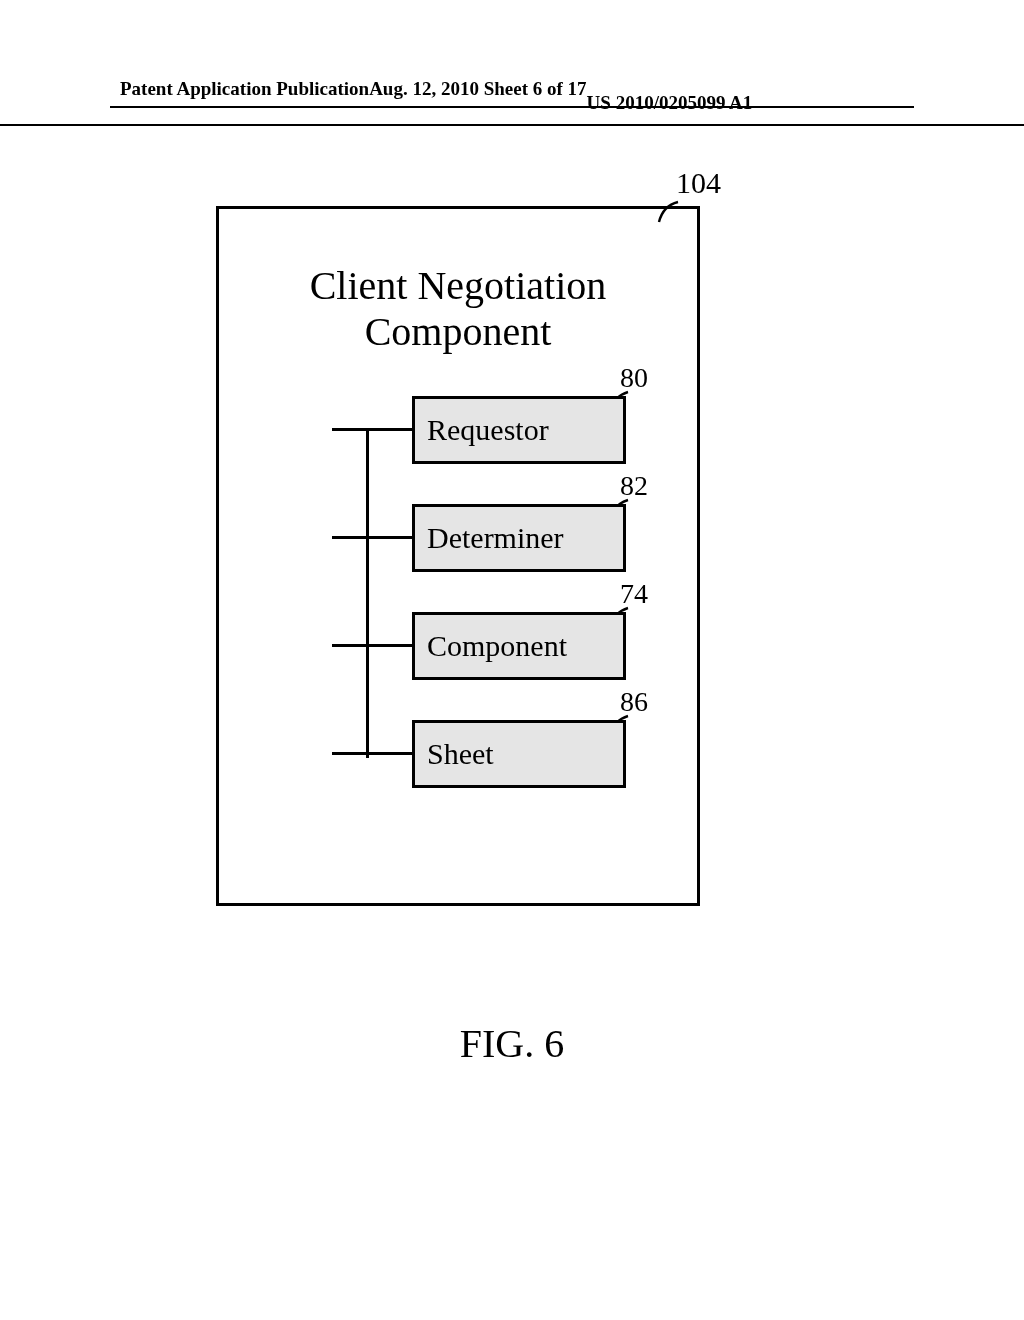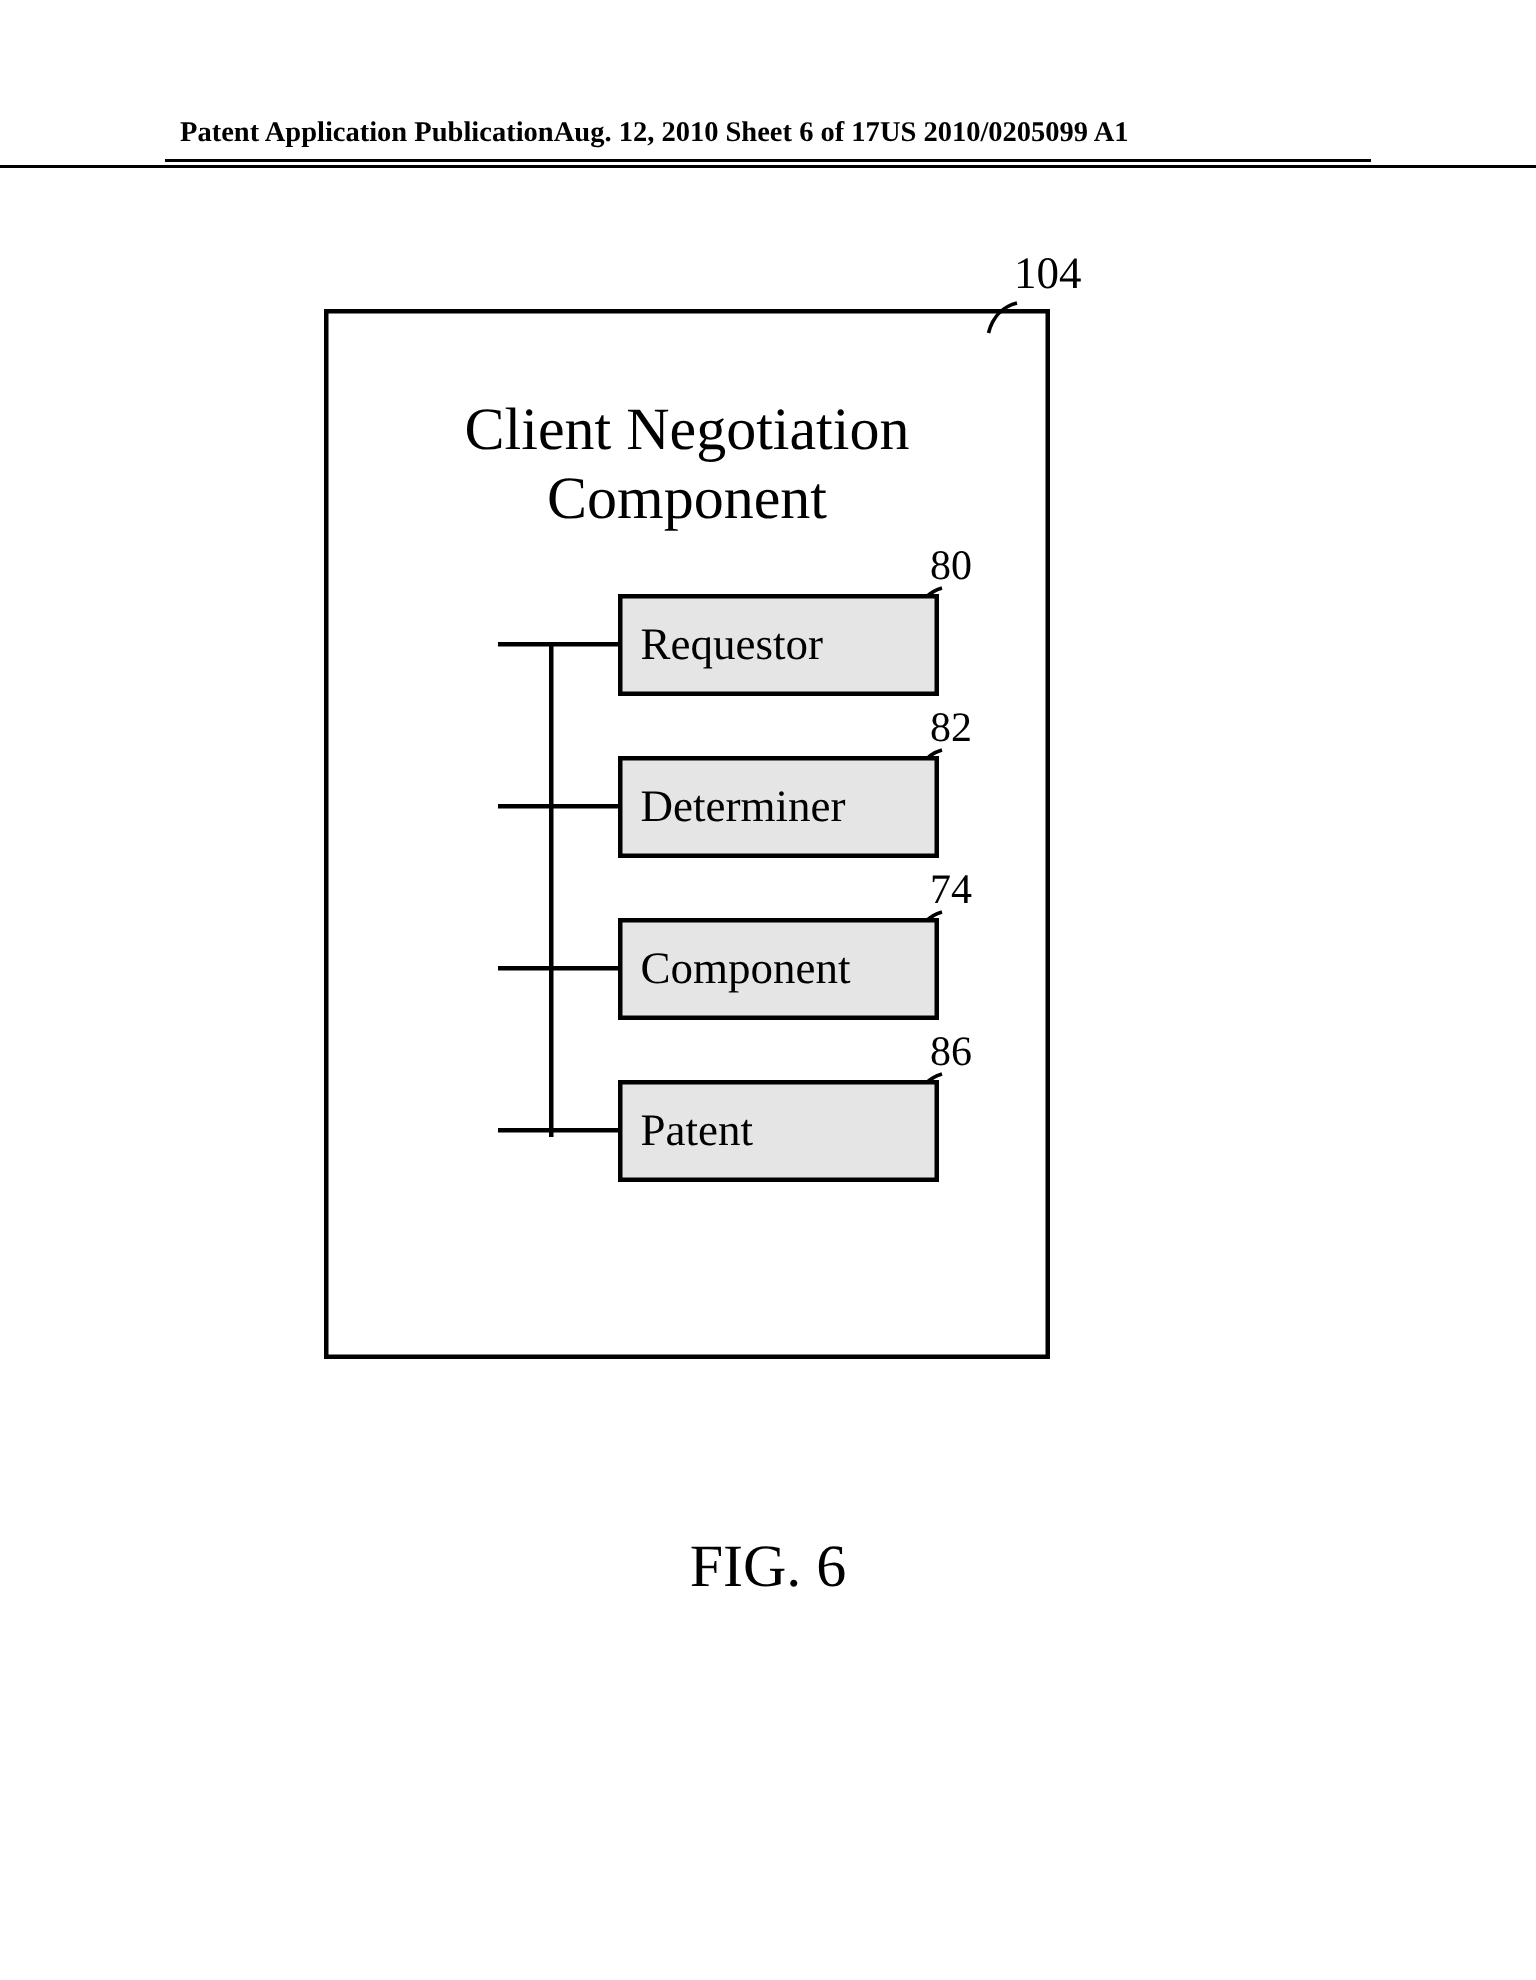--- a/index.html
+++ b/index.html
@@ -27,21 +27,21 @@
   .header-rule {
     position: absolute;
     top: 106px;
     left: 110px;
     right: 110px;
     height: 2px;
     background: #000;
   }
   .hdr-left { white-space: nowrap; }
   .hdr-mid  { white-space: nowrap; }
-  .hdr-right{ white-space: nowrap; }
+  .hdr-right{ white-space: nowrap; margin-top: 14px; }
 
   .diagram {
     position: absolute;
     top: 170px;
     left: 216px;
     width: 540px;
     height: 740px;
   }
   .outer-box {
     position: absolute;
@@ -200,20 +200,20 @@
       </div>
     </div>
 
     <div class="row">
       <div class="branch"></div>
       <div class="ref-num">86</div>
       <svg class="arc lead" viewBox="0 0 24 24">
         <path d="M20 2 C 13 4, 6 9, 3 20"></path>
       </svg>
       <div class="sub-box">
-        <span>Patent</span>
+        <span>Sheet</span>
       </div>
     </div>
 
   </div>
 </div>
 
 <div class="fig-caption">FIG. 6</div>
 
 </body></html>

